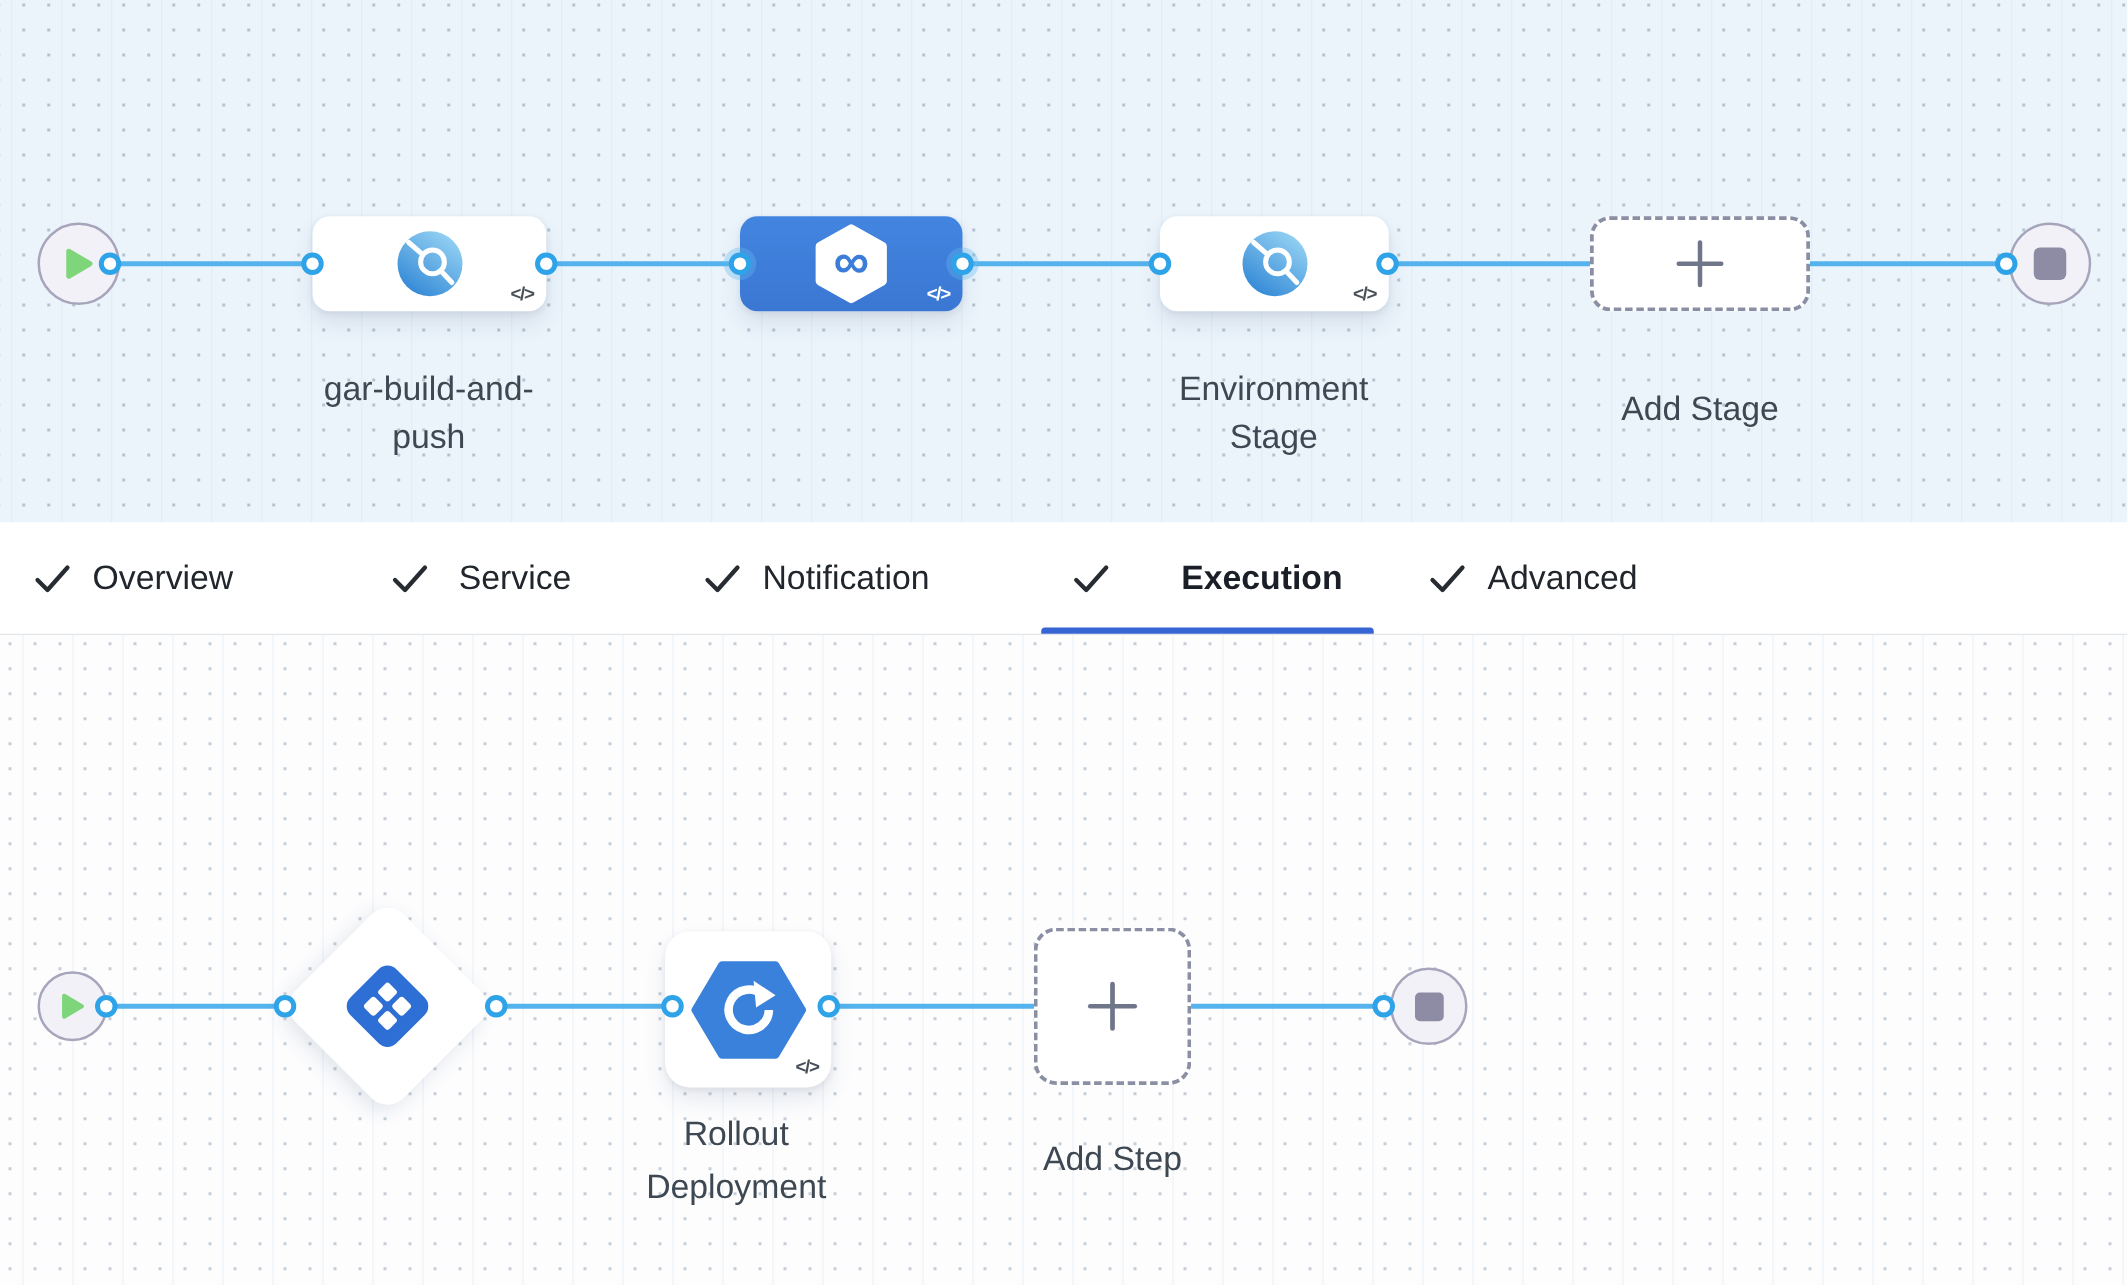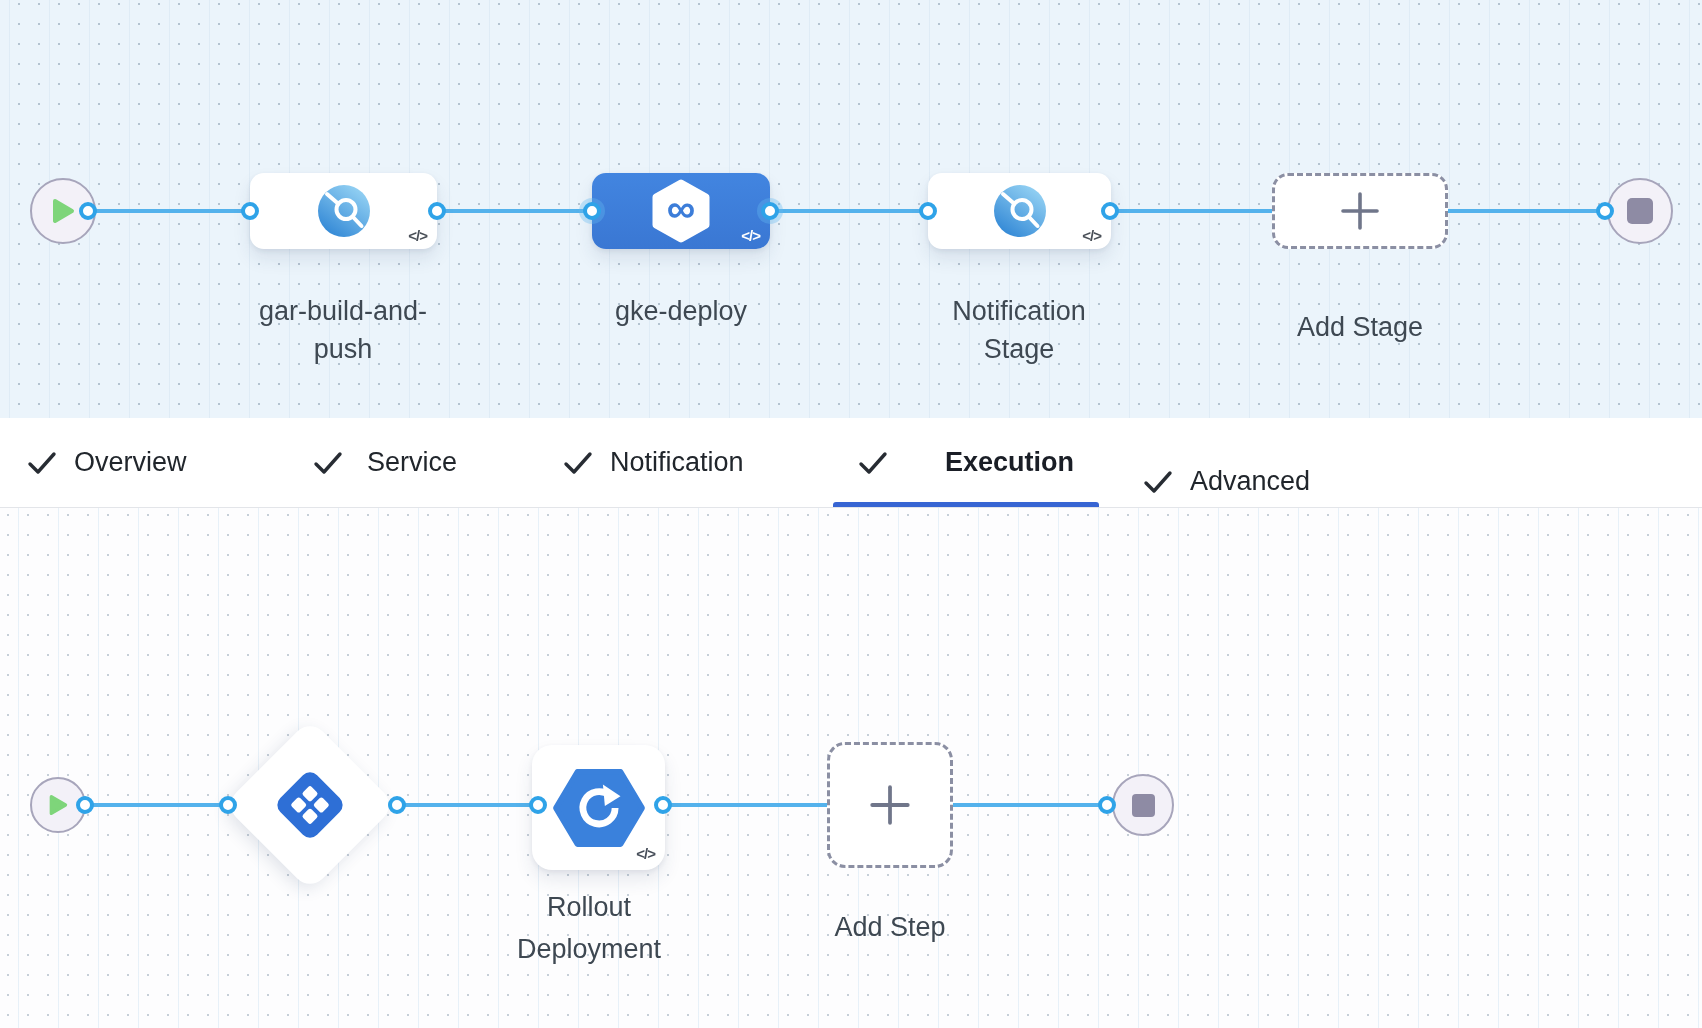--- a/index.html
+++ b/index.html
@@ -139,22 +139,21 @@
             <line x1="5" y1="22" x2="39" y2="22"></line>
         </g>
       </svg>
     </div>
 
     <div class="term" style="left:1607px;top:178px;width:66px;height:66px;">
       <div class="stop-square" style="width:26px;height:26px;"></div>
     </div>
 
     <div class="node-label" style="left:238px;top:292px;width:210px;">gar-build-and-push</div>
-    <div class="node-label" style="left:576px;top:292px;width:210px;">gke-deploy</div>
-    <div class="node-label" style="left:914px;top:292px;width:210px;">Notification Stage</div>
+    <div class="node-label" style="left:914px;top:292px;width:210px;">Environment Stage</div>
     <div class="node-label" style="left:1255px;top:292px;width:210px;margin-top:16px;">Add Stage</div>
   </section>
 
   <nav class="tabbar">
     <div class="tab" style="left:2px;">
       <svg width="30" height="26" viewBox="0 0 30 26">
         <path d="M3 14 L11 22 L27 4" fill="none" stroke="#272c33" stroke-width="3.4" stroke-linecap="round" stroke-linejoin="round"></path>
       </svg>
       <span class="tab-label">Overview</span>
     </div>
@@ -170,21 +169,21 @@
       </svg>
       <span class="tab-label">Notification</span>
     </div>
     <div class="tab active" style="left:833px;">
       <svg width="30" height="26" viewBox="0 0 30 26">
         <path d="M3 14 L11 22 L27 4" fill="none" stroke="#272c33" stroke-width="3.4" stroke-linecap="round" stroke-linejoin="round"></path>
       </svg>
       <span class="tab-label">Execution</span>
       <span class="tab-underline"></span>
     </div>
-    <div class="tab" style="left:1118px;margin-top:19px;">
+    <div class="tab" style="left:1118px;">
       <svg width="30" height="26" viewBox="0 0 30 26">
         <path d="M3 14 L11 22 L27 4" fill="none" stroke="#272c33" stroke-width="3.4" stroke-linecap="round" stroke-linejoin="round"></path>
       </svg>
       <span class="tab-label">Advanced</span>
     </div>
   </nav>
 
   <section class="canvas bottom">
     <div class="line" style="left:85px;top:295px;width:1030px;"></div>
 

